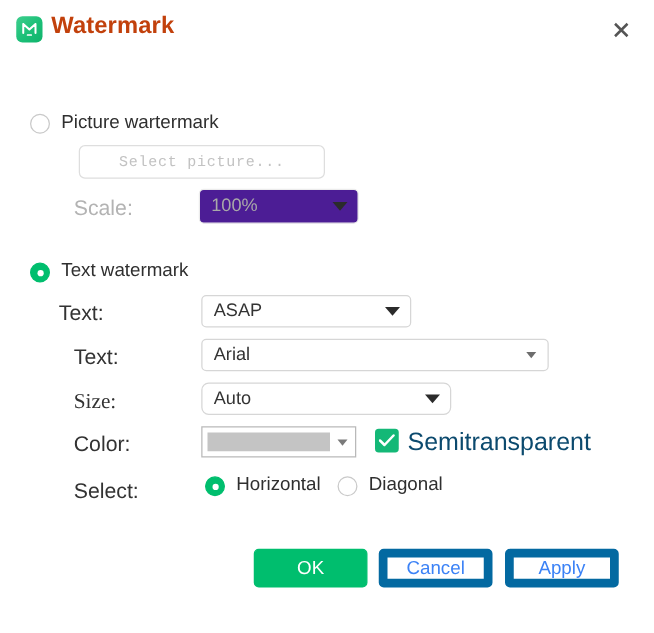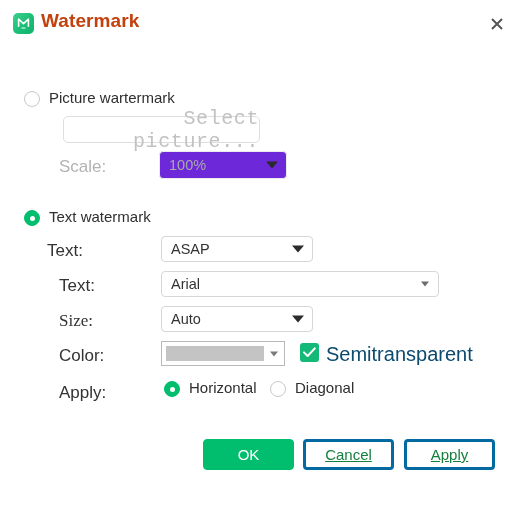--- a/index.html
+++ b/index.html
@@ -115,42 +115,42 @@
     border-right: 6px solid transparent;
     border-top: 7px solid #2b2b2b;
   }
   .combo .caret.small {
     border-left-width: 4px;
     border-right-width: 4px;
     border-top-width: 5px;
     border-top-color: #6d6d6d;
   }
   .combo.disabled {
-    background: #6d28d9;
+    background: #4c1d95;
     border-color: #ececec;
   }
   .combo.disabled .val { color: #a9a9a9; }
 
   
   #select-picture {
     position: absolute;
     left: 63px; top: 116px;
     width: 197px; height: 27px;
     border: 1px solid #dedede;
     border-radius: 5px;
     background: #ffffff;
     cursor: pointer;
   }
   #select-picture span {
     position: absolute;
     left: 0; right: 0; top: 50%;
     transform: translateY(-50%);
-    text-align: right;
+    text-align: center;
     font-family: "Liberation Mono", "DejaVu Sans Mono", monospace;
-    font-size: 20px;
+    font-size: 12px;
     color: #c2c2c2;
     letter-spacing: .6px;
   }
 
   
   #color-field {
     position: absolute;
     left: 161px; top: 341px;
     width: 124px; height: 25px;
     border: 1px solid #b9b9b9;
@@ -203,23 +203,22 @@
     cursor: pointer;
     white-space: nowrap;
   }
   .btn.primary {
     background: #00be6e;
     color: #ffffff;
     border: 1px solid #00be6e;
   }
   .btn.secondary {
     background: #ffffff;
-    color: #15803d;
-    border: 3px solid #0369a1;
-    text-decoration: underline;
+    color: #3b82f6;
+    border: 7px solid #0369a1;
   }
 </style>
 </head>
 <body>
 
 <div id="dialog">
 
   <div id="titlebar">
     <div id="app-icon">
       <svg width="13" height="13" viewBox="0 0 13 13" aria-hidden="true">
@@ -245,51 +244,51 @@
   <div class="row-label disabled" style="left:59px; top:157px;">Scale:</div>
   <div class="combo disabled" style="left:159px; top:151px; width:128px; height:28px;">
     <div class="val">100%</div>
     <div class="caret" style="right:8px;"></div>
   </div>
 
   <div class="radio checked" style="left:24px; top:210px;"></div>
   <div class="radio-text" style="left:49px; top:208px;">Text watermark</div>
 
   <div class="row-label" style="left:47px; top:241px;text-align:right;">Text:</div>
-  <div class="combo" style="left:161px; top:236px; width:152px;padding-left:8px;">
+  <div class="combo" style="left:161px; top:236px; width:168px;padding-left:8px;">
     <div class="val">ASAP</div>
     <div class="caret" style="right:8px;"></div>
   </div>
 
   <div class="row-label" style="left:59px; top:276px;">Text:</div>
   <div class="combo" style="left:161px; top:271px; width:278px;">
     <div class="val">Arial</div>
     <div class="caret small" style="right:9px;"></div>
   </div>
 
   <div class="row-label" style="left:59px; top:311px;font-family:Liberation Serif, serif;">Size:</div>
-  <div class="combo" style="left:161px; top:306px; width:152px;">
+  <div class="combo" style="left:161px; top:306px; width:200px;border-radius:6px;">
     <div class="val">Auto</div>
     <div class="caret" style="right:8px;"></div>
   </div>
 
   <div class="row-label" style="left:59px; top:346px;">Color:</div>
   <div id="color-field">
     <div id="color-swatch" style="background: rgb(196, 196, 196);"></div>
     <div class="caret"></div>
   </div>
 
   <div id="semi-checkbox">
     <svg width="13" height="11" viewBox="0 0 13 11" aria-hidden="true">
       <path d="M1 5.4 L4.6 9 L11.8 1.4" stroke="#ffffff" stroke-width="2" fill="none" stroke-linecap="round" stroke-linejoin="round"></path>
     </svg>
   </div>
   <div id="semi-label">Semitransparent</div>
 
-  <div class="row-label" style="left:59px; top:383px;">Apply:</div>
+  <div class="row-label" style="left:59px; top:383px;">Select:</div>
   <div class="radio checked" style="left:164px; top:381px;"></div>
   <div class="radio-text" style="left:189px; top:379px;">Horizontal</div>
   <div class="radio" style="left:270px; top:381px;"></div>
   <div class="radio-text" style="left:295px; top:379px;">Diagonal</div>
 
   <div class="btn primary" style="left:203px; top:439px; width:91px;">OK</div>
   <div class="btn secondary" style="left:303px; top:439px; width:91px;">Cancel</div>
   <div class="btn secondary" style="left:404px; top:439px; width:91px;">Apply</div>
 
 </div>

